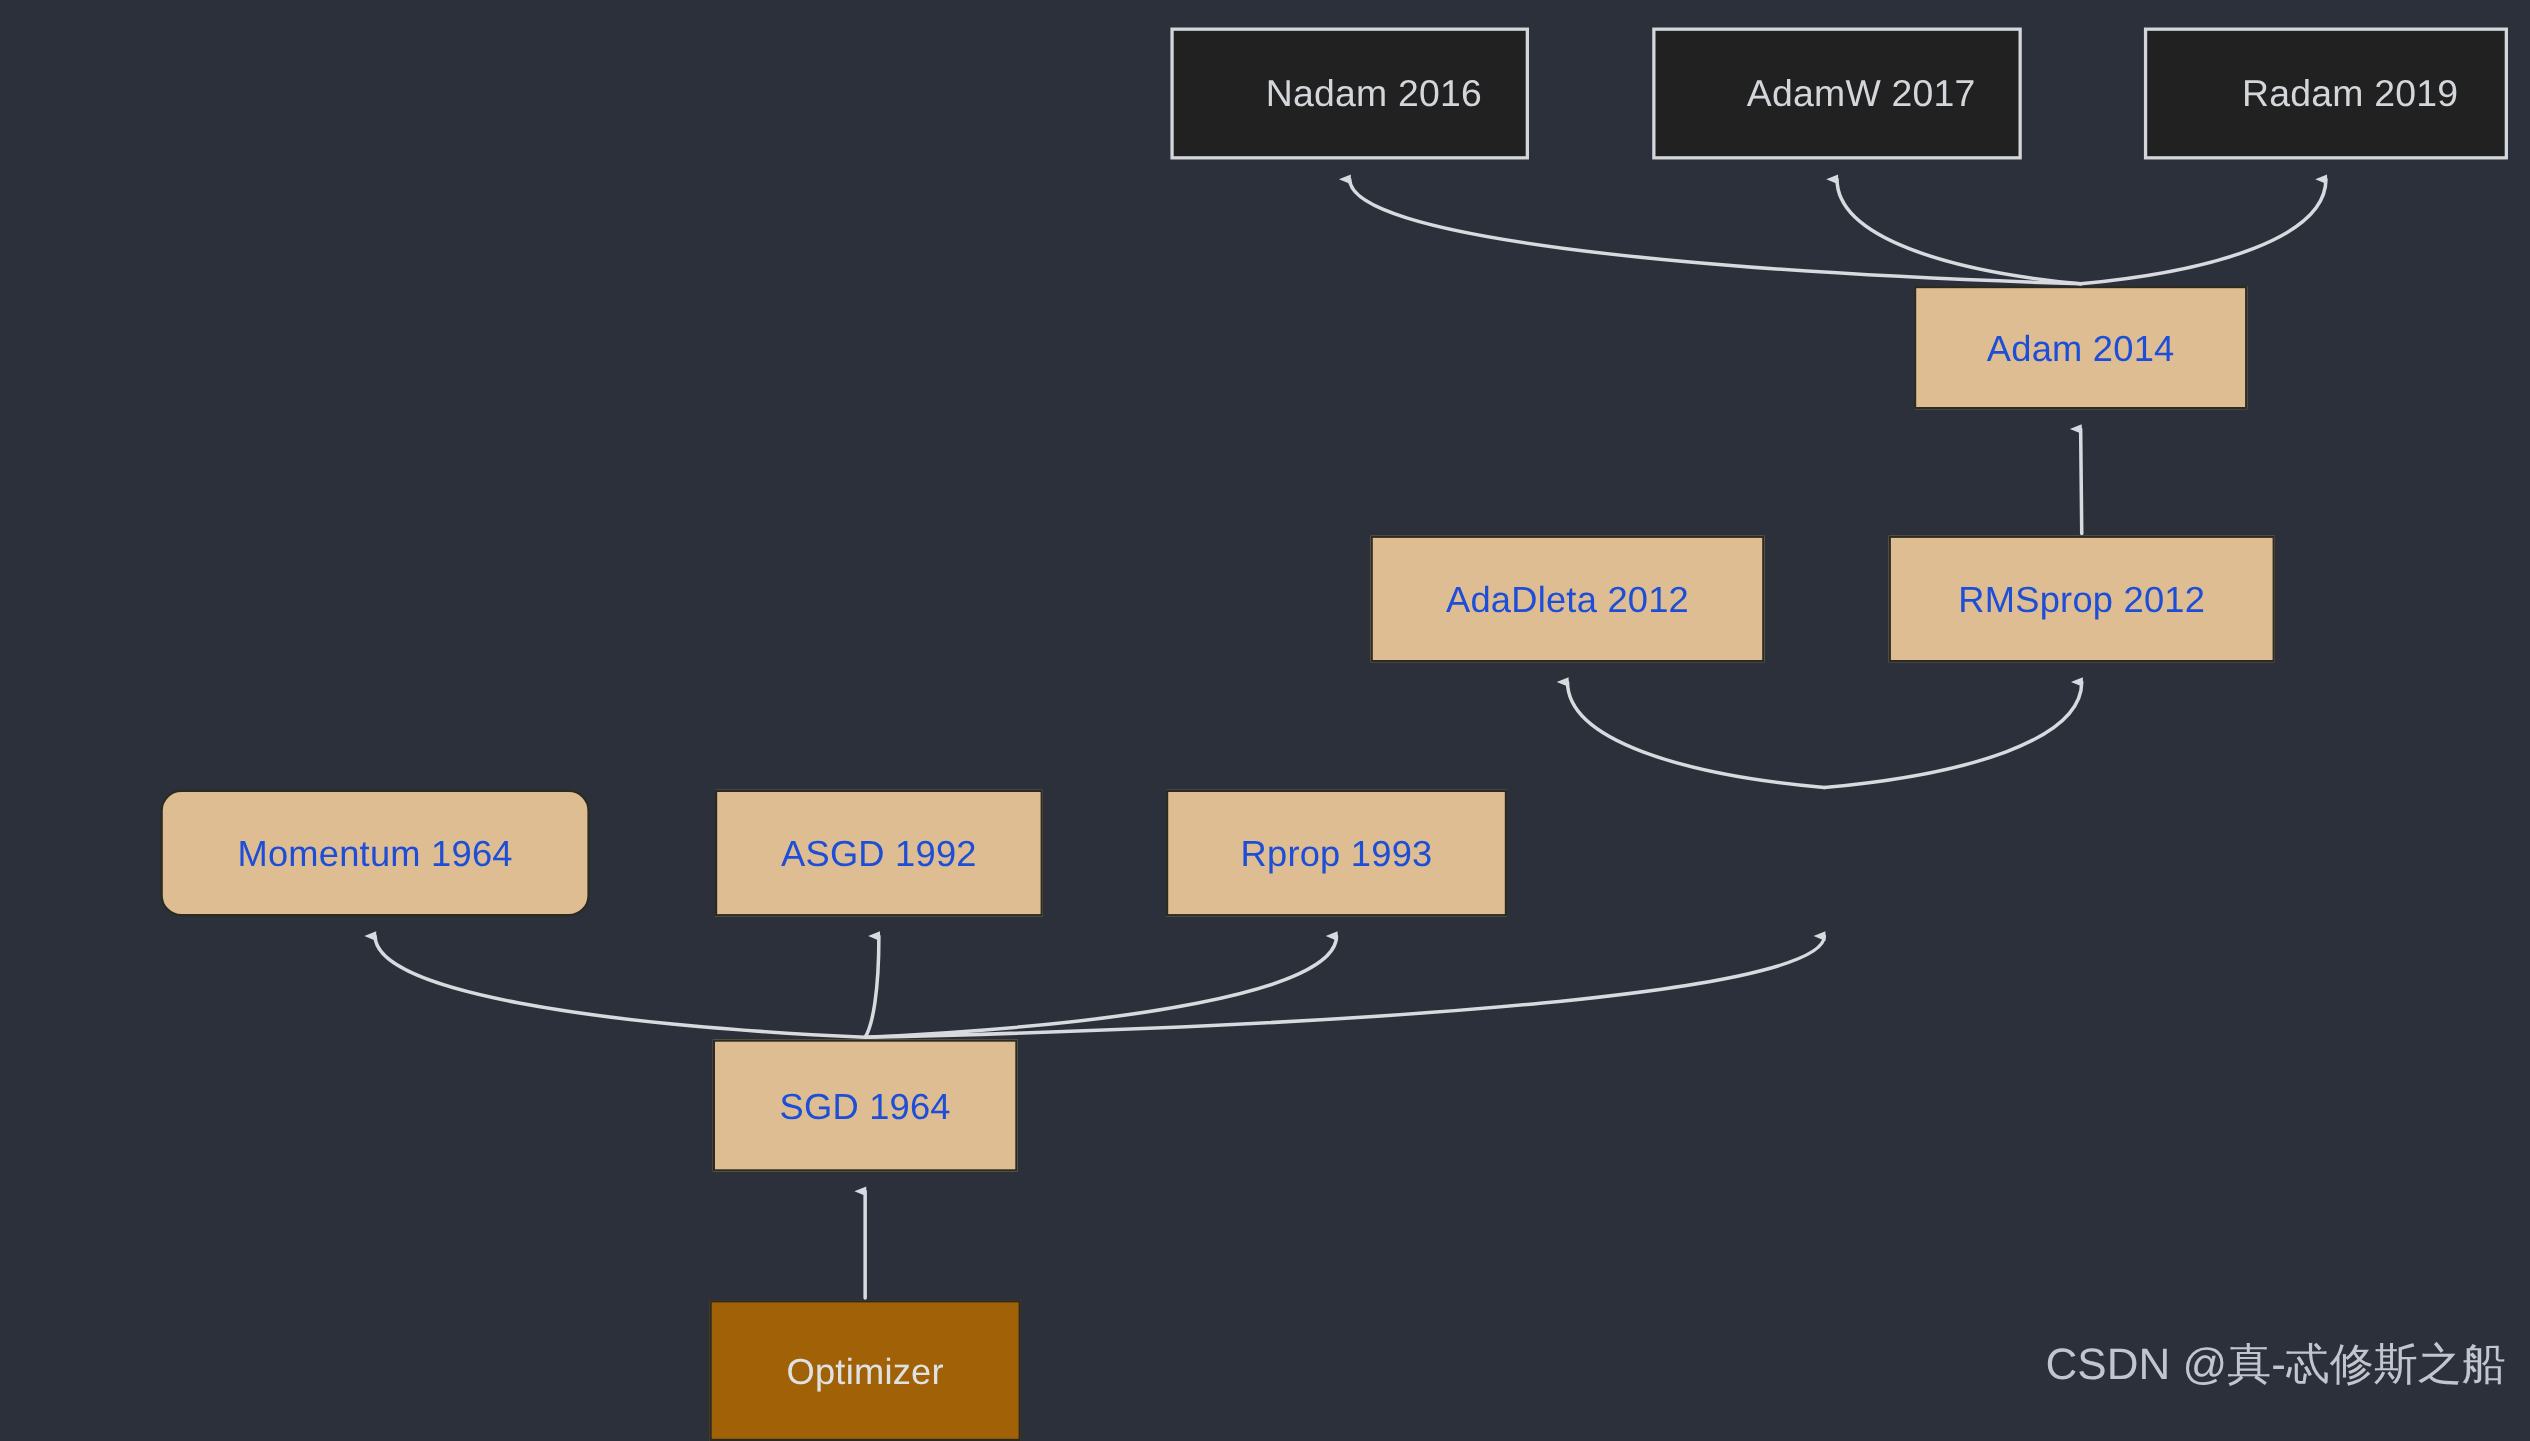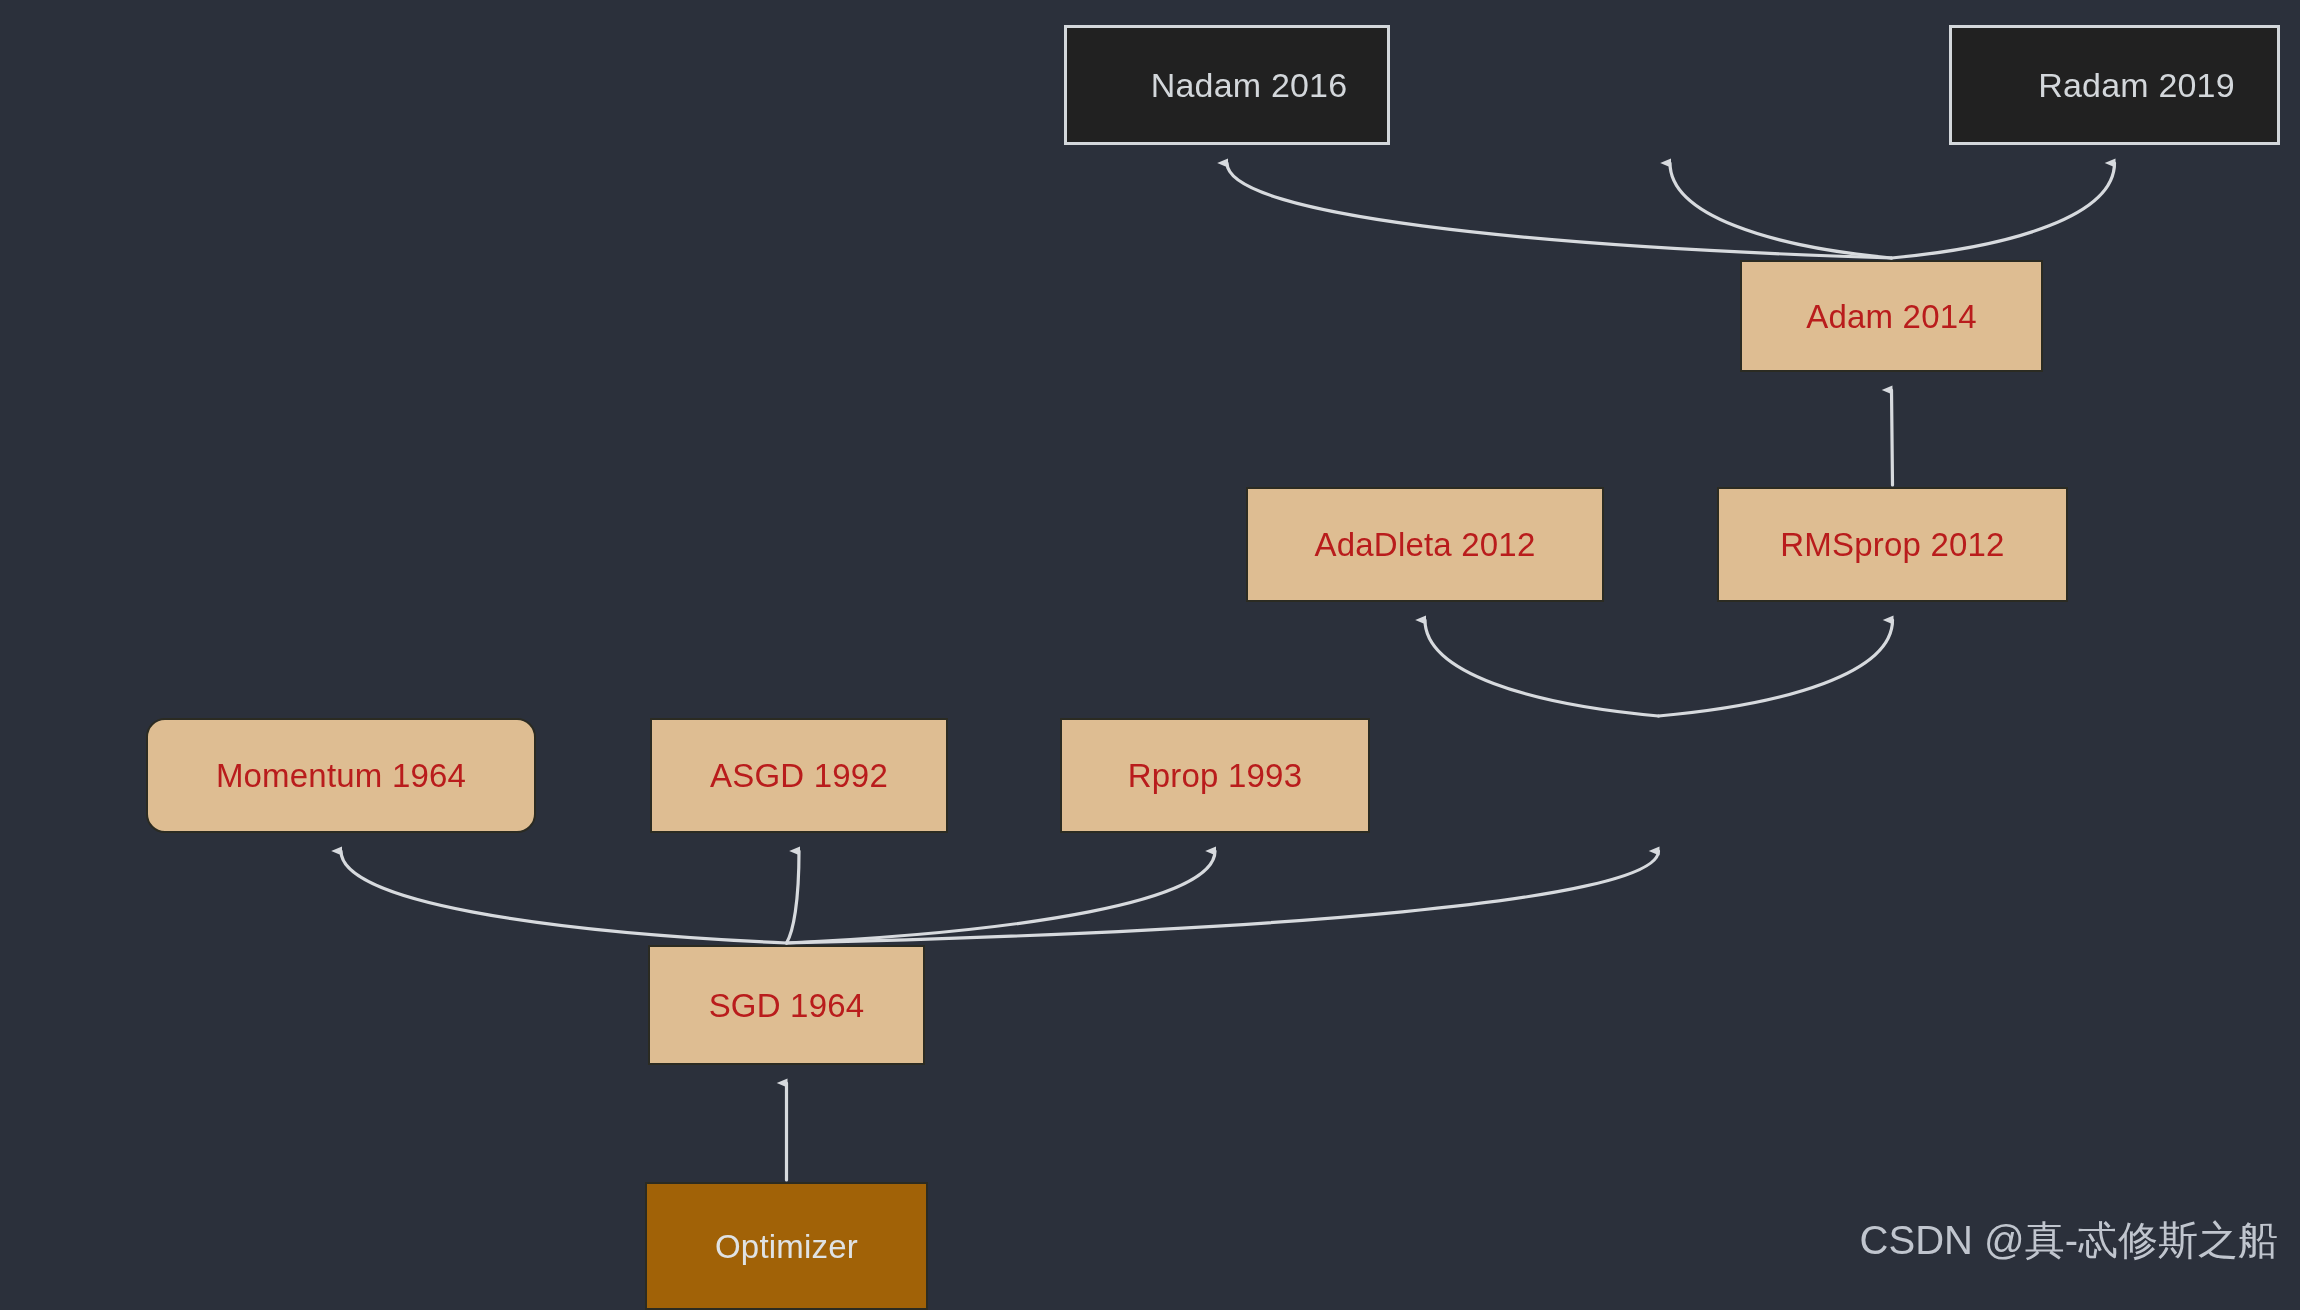--- a/index.html
+++ b/index.html
@@ -35,21 +35,21 @@
     white-space: nowrap;
     user-select: none;
   }
   .node-label {
     display: block;
     line-height: 1;
   }
   .node.tan {
     background: #debd92;
     border: 2px solid #2b2b22;
-    color: #b91c1c;
+    color: #1d4ed8;
     font-size: 33px;
   }
   .node.green {
     background: #a16207;
     border: 2px solid #2b2b22;
     color: #dfe2e4;
     font-size: 33px;
   }
   .node.dark {
     background: #212121;
@@ -92,20 +92,23 @@
         <path d="M1891.5,258 C1526.025,246.6 1227,215.25 1227,163"></path>
         <path d="M1891.5,258 C1769.675,246.6 1670,215.25 1670,163"></path>
         <path d="M1891.5,258 C2014.15,246.6 2114.5,215.25 2114.5,163"></path>
       </g>
   </svg>
 
   <div class="node dark" style="left:1064px; top:25px; width:326px; height:120px;">
     <span class="node-label">Nadam 2016</span>
   </div>
 
+  <div class="node dark" style="left:1502px; top:25px; width:336px; height:120px;">
+    <span class="node-label">AdamW 2017</span>
+  </div>
 
   <div class="node dark" style="left:1949px; top:25px; width:331px; height:120px;">
     <span class="node-label">Radam 2019</span>
   </div>
 
   <div class="node tan" style="left:1740px; top:260px; width:303px; height:112px;">
     <span class="node-label">Adam 2014</span>
   </div>
 
   <div class="node tan" style="left:1246px; top:487px; width:358px; height:115px;">

